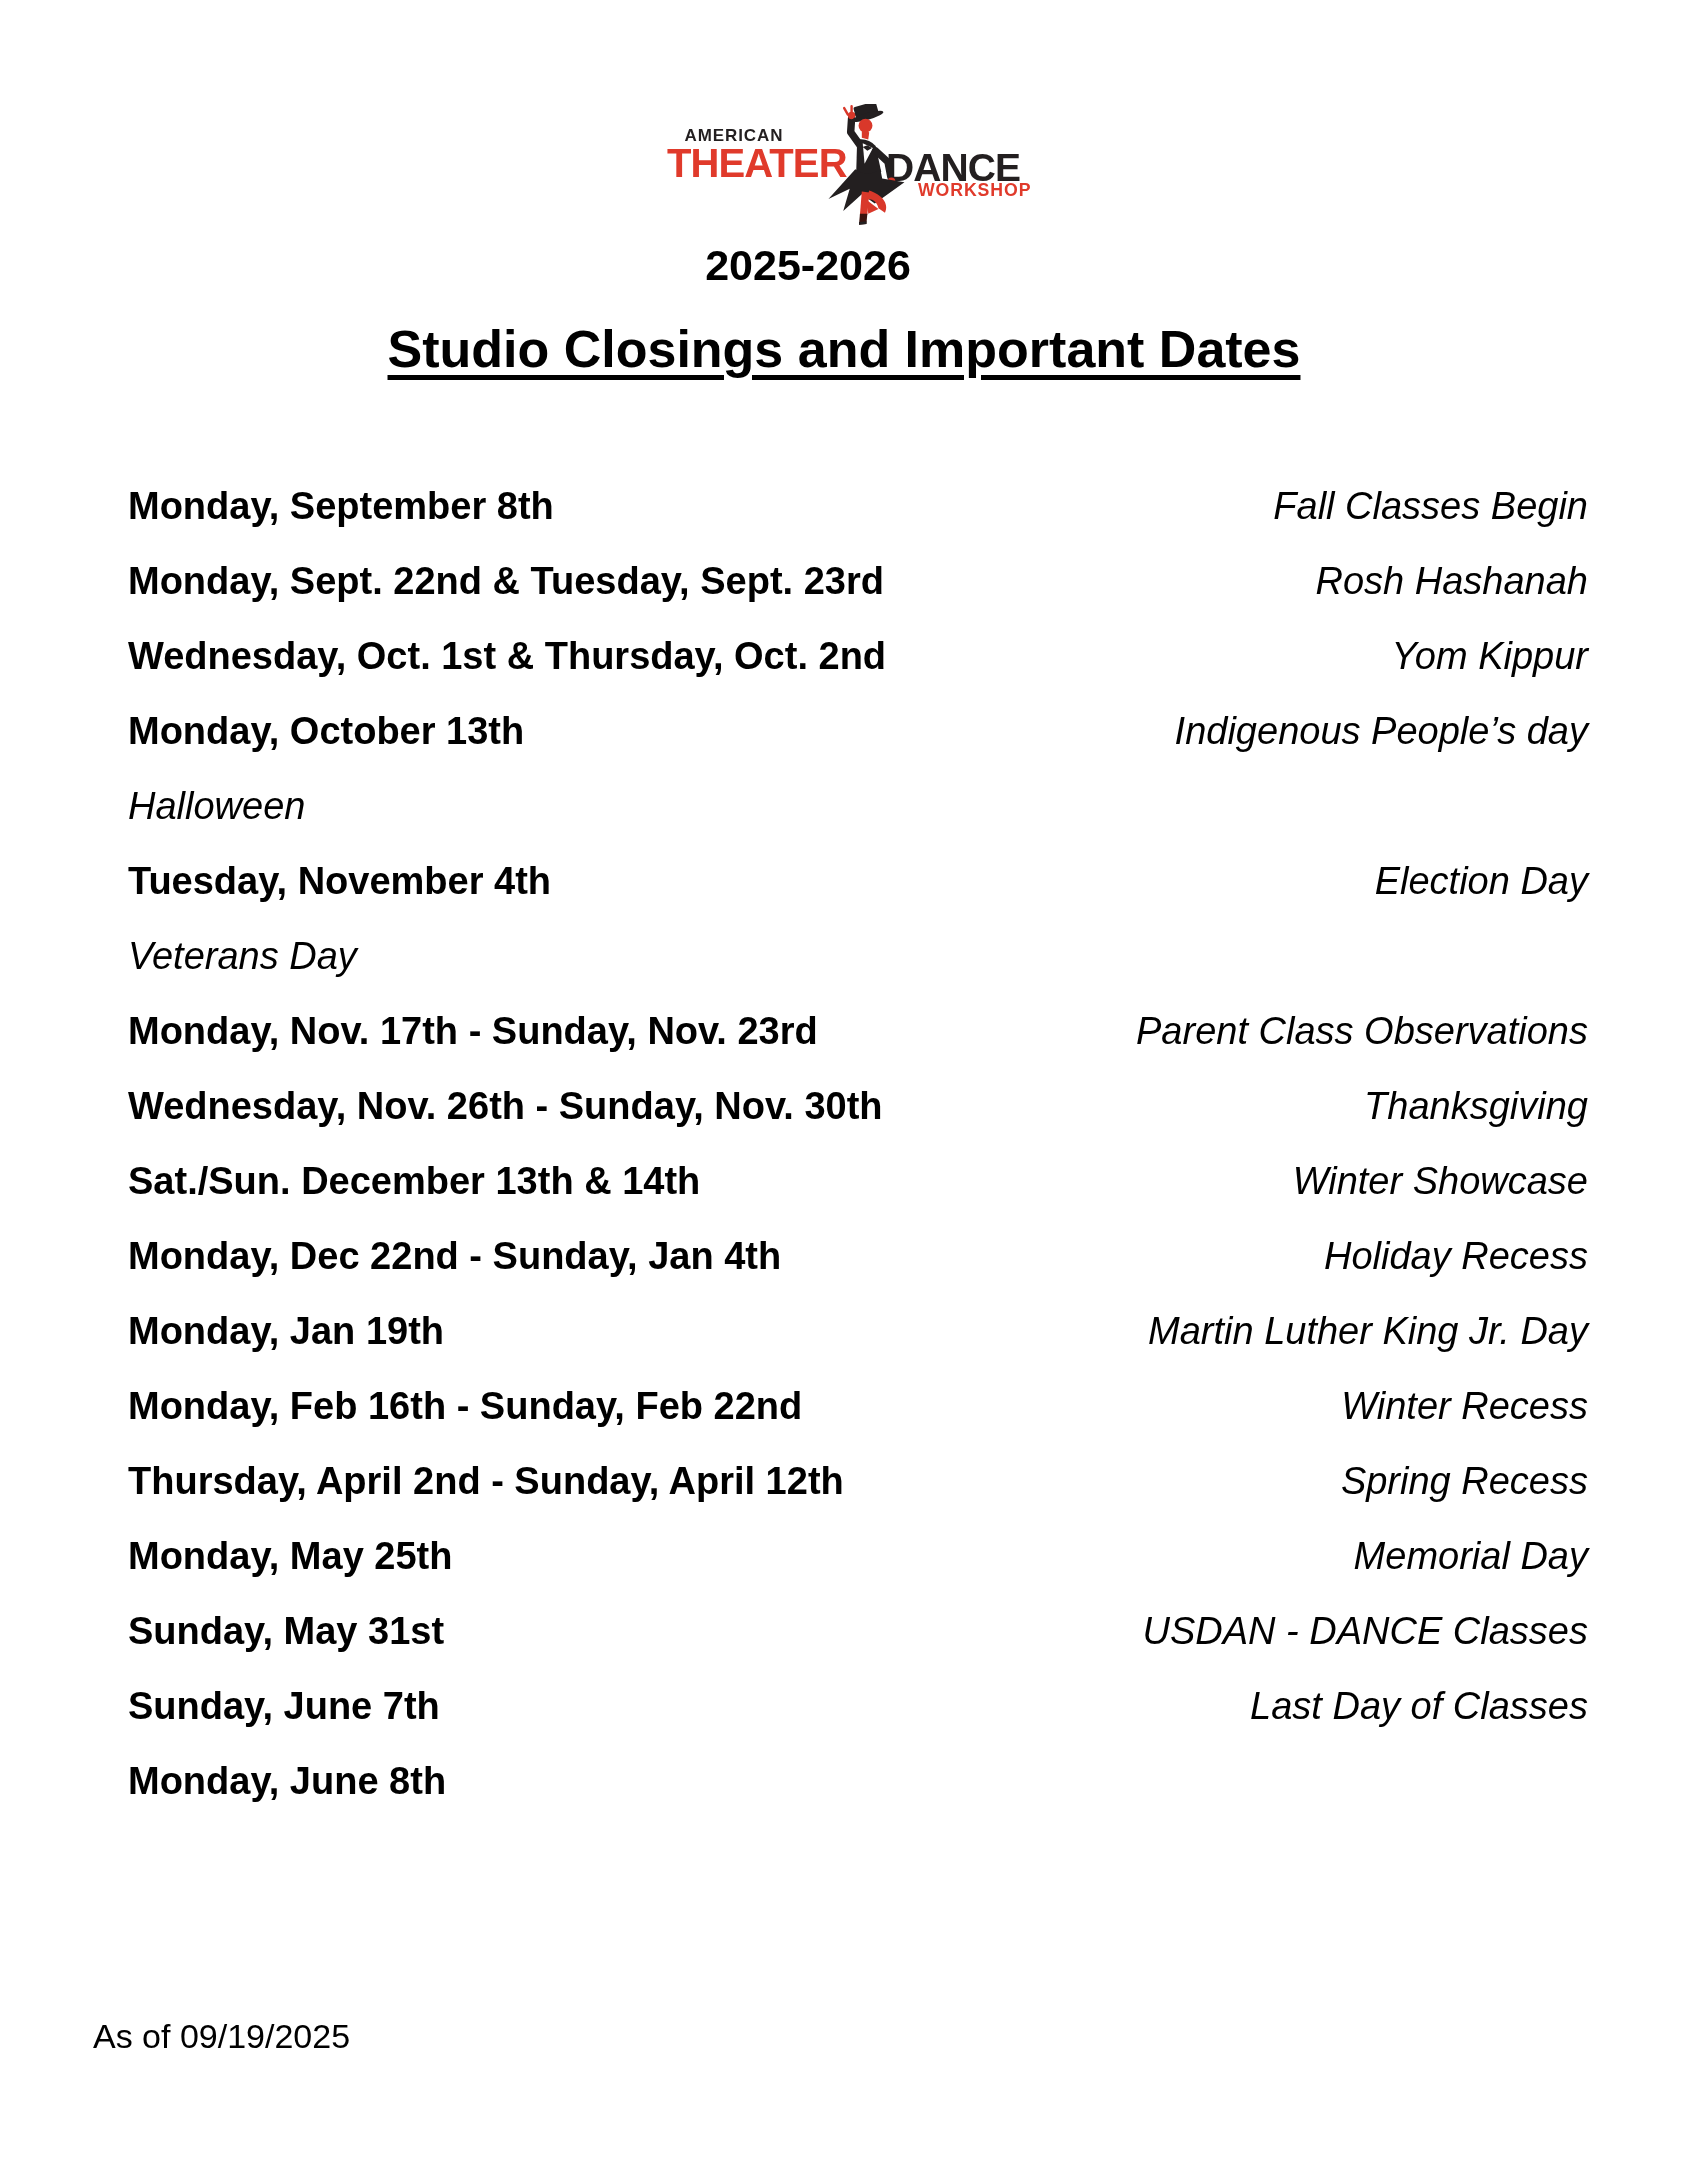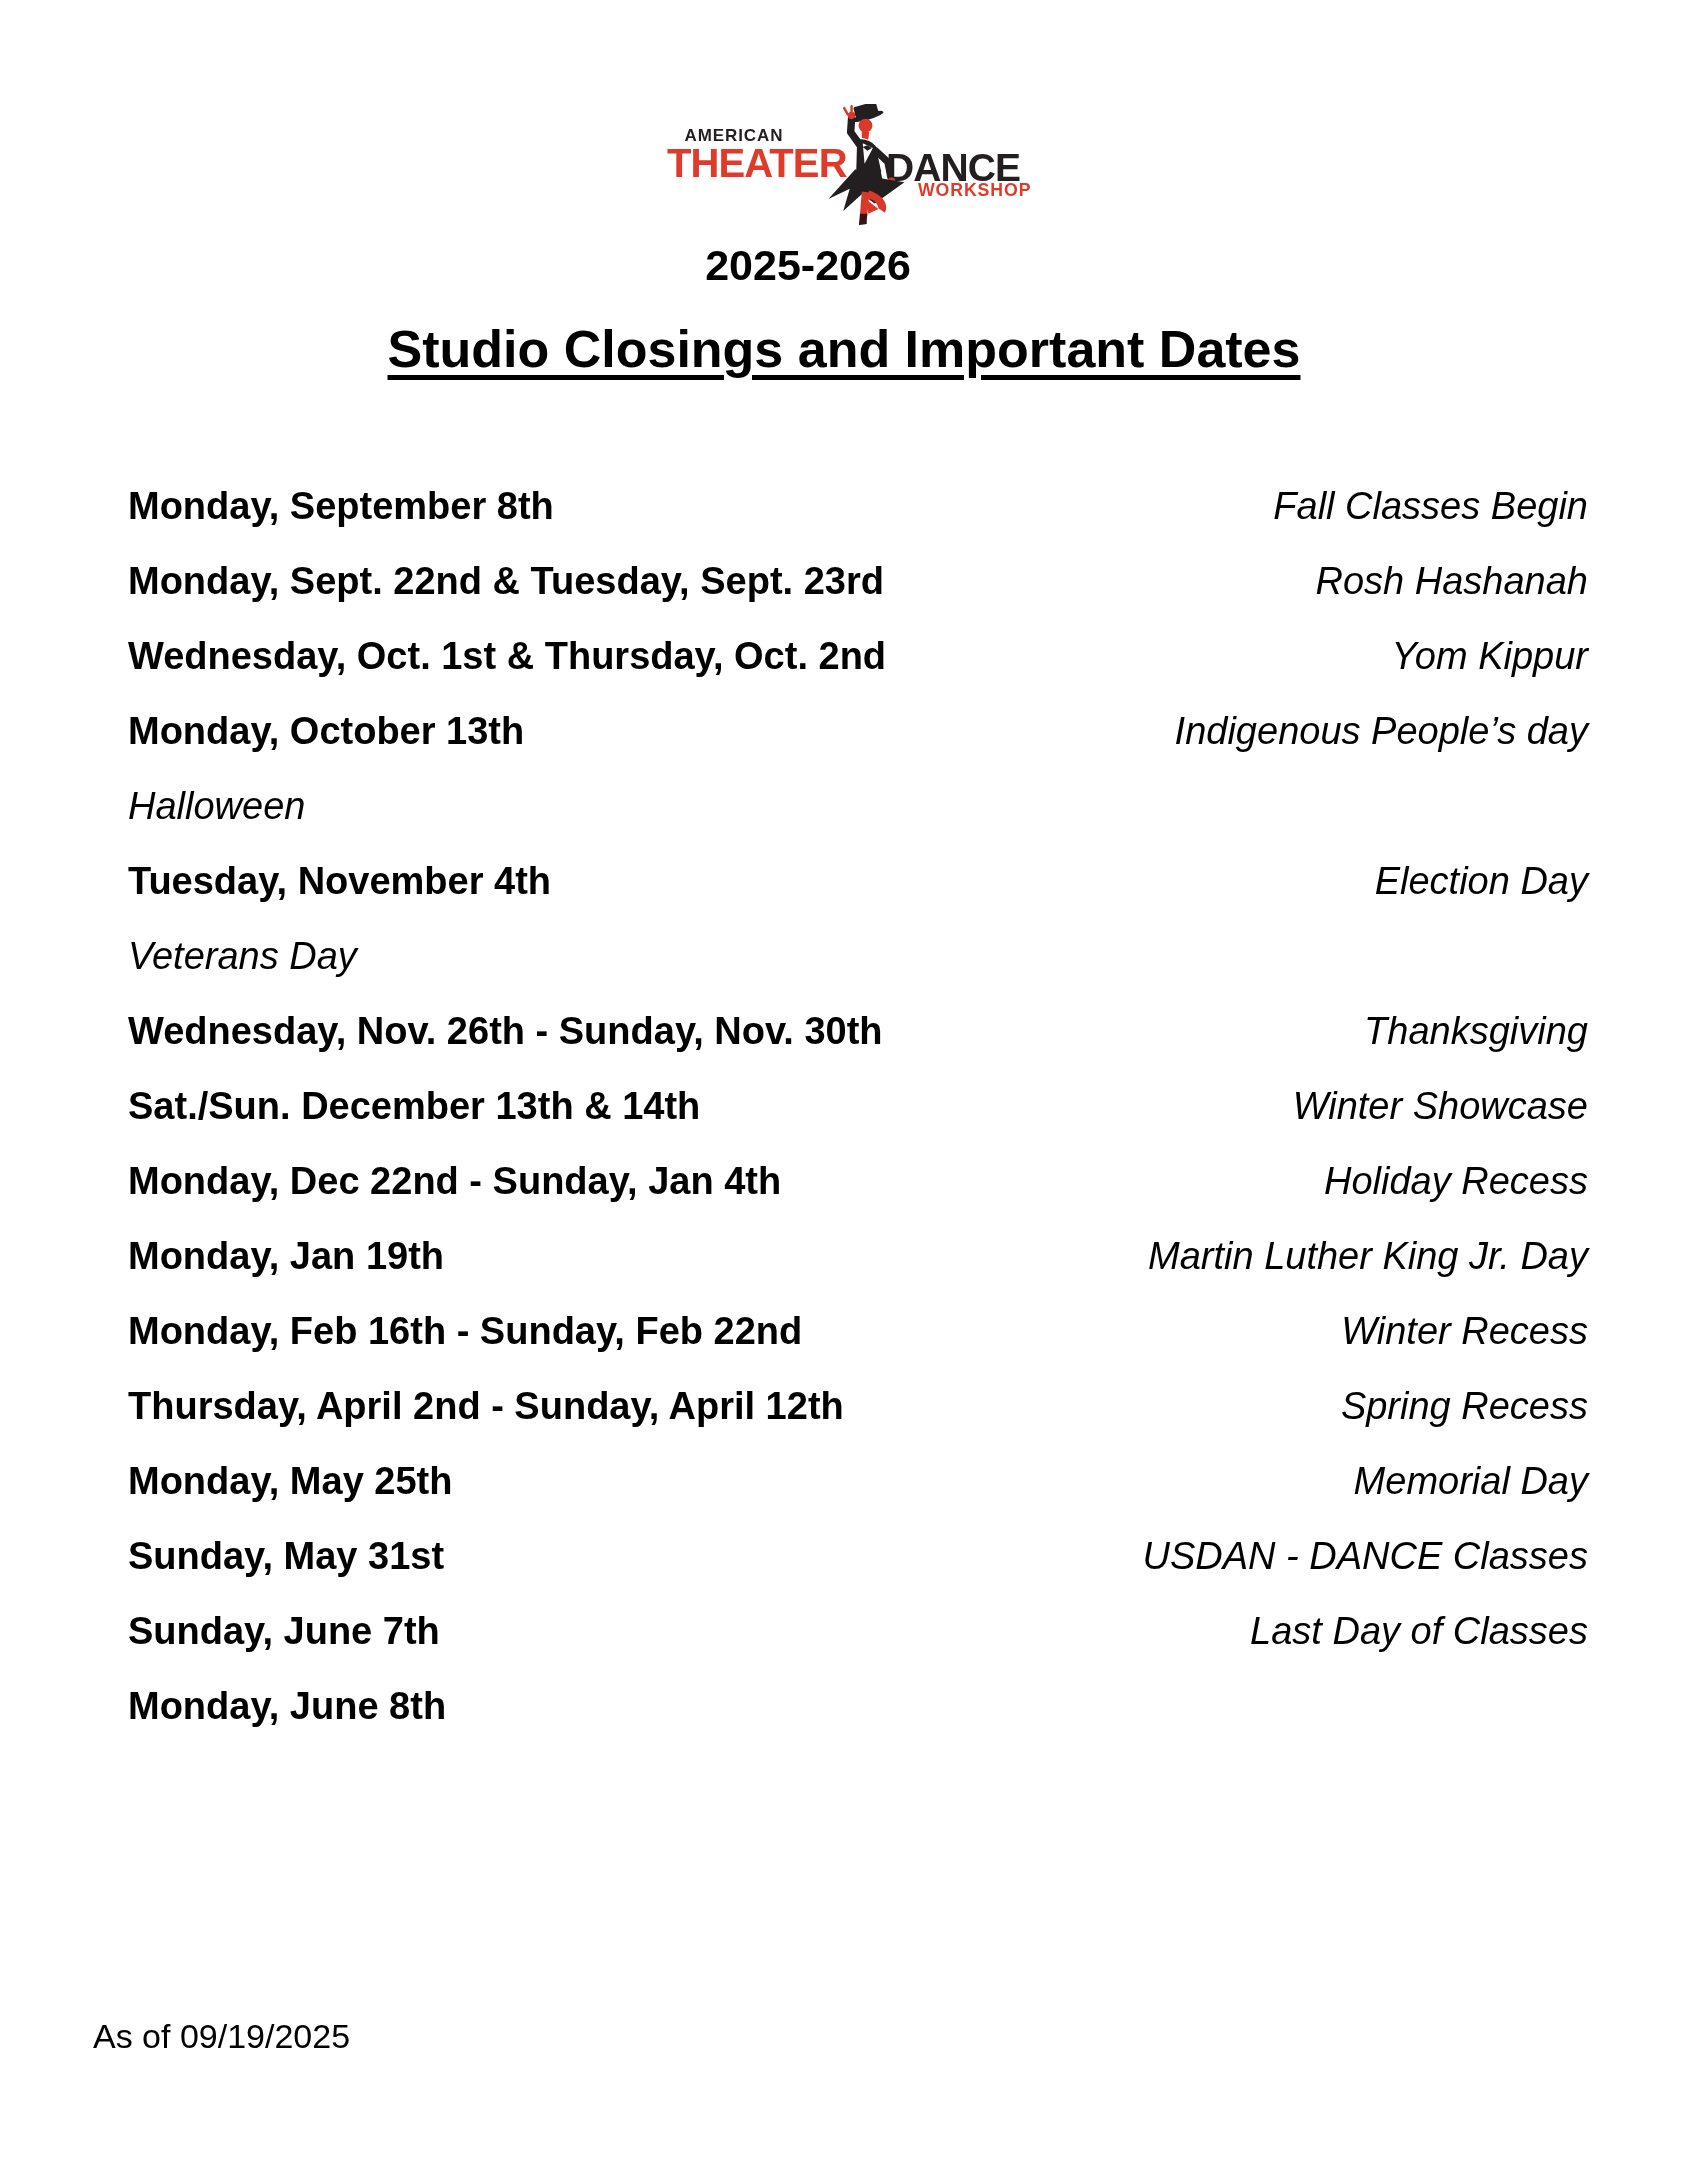--- a/index.html
+++ b/index.html
@@ -143,20 +143,24 @@
       <span class="desc">Halloween</span>
     </div>
       <div class="row">
       <span class="date">Tuesday, November 4th</span>
       <span class="desc">Election Day</span>
     </div>
       <div class="row">
       <span class="desc">Veterans Day</span>
     </div>
       <div class="row">
+      <span class="date">Monday, Nov. 17th - Sunday, Nov. 23rd</span>
+      <span class="desc">Parent Class Observations</span>
+    </div>
+      <div class="row">
       <span class="date">Wednesday, Nov. 26th - Sunday, Nov. 30th</span>
       <span class="desc">Thanksgiving</span>
     </div>
       <div class="row group-start">
       <span class="date">Sat./Sun. December 13th &amp; 14th</span>
       <span class="desc">Winter Showcase</span>
     </div>
       <div class="row">
       <span class="date">Monday, Dec 22nd - Sunday, Jan 4th</span>
       <span class="desc">Holiday Recess</span>

